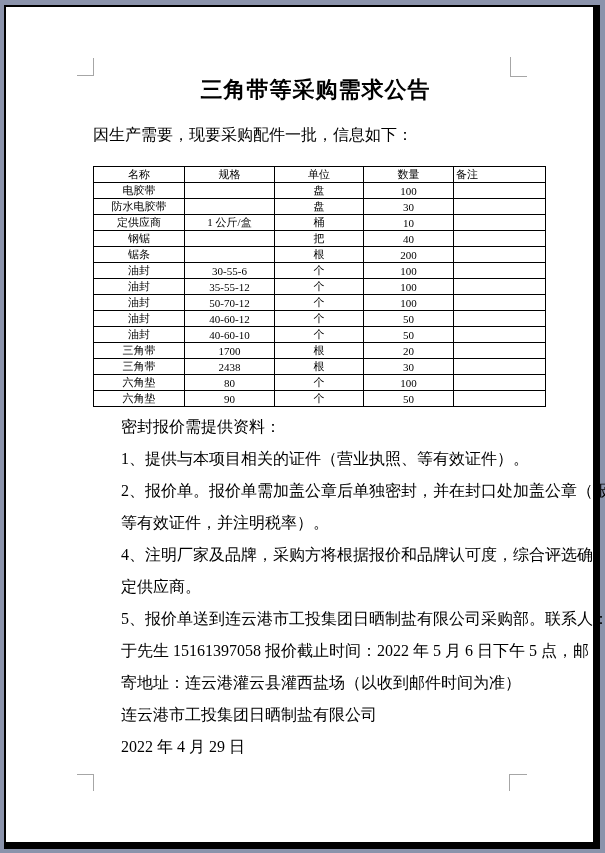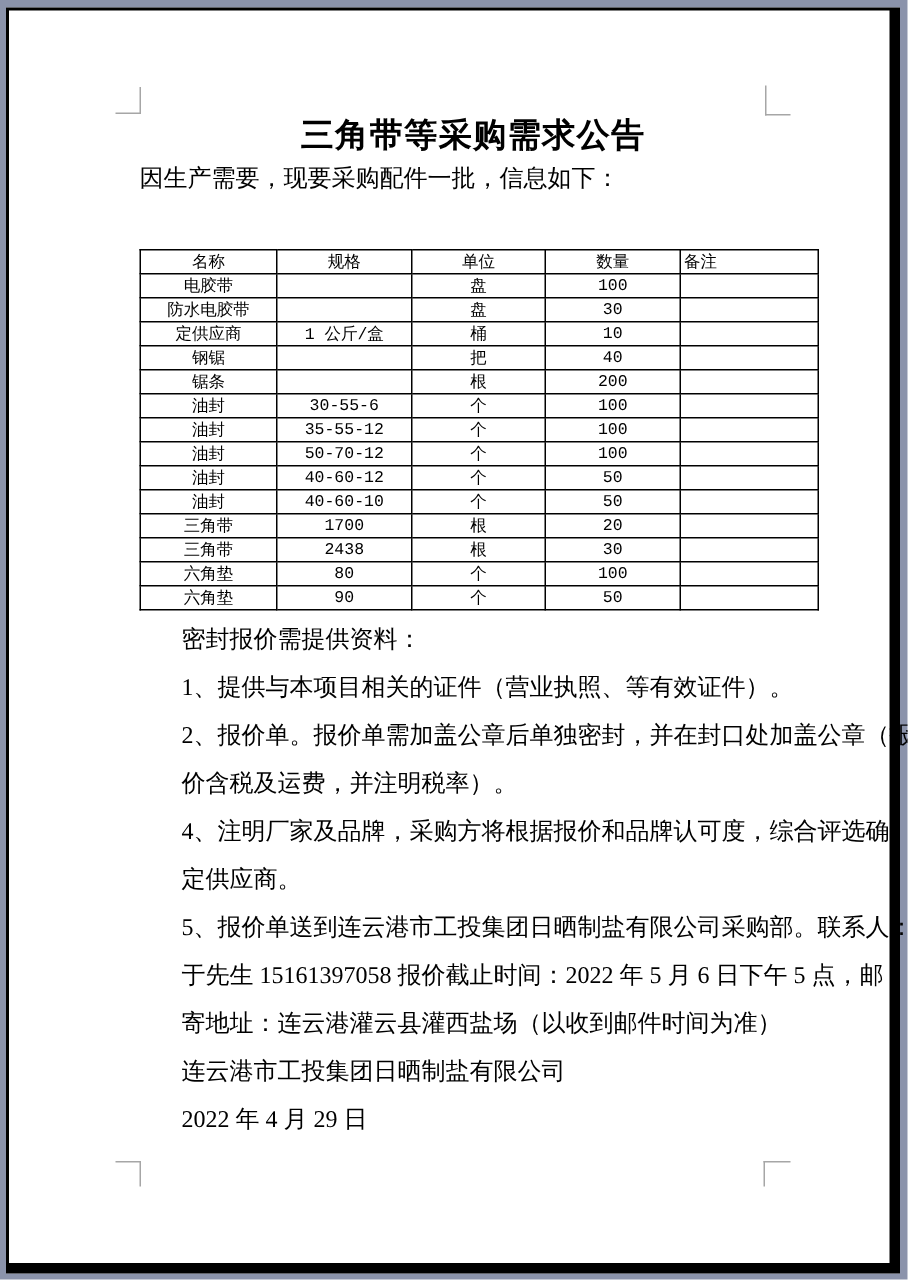--- a/index.html
+++ b/index.html
@@ -35,32 +35,32 @@
     position: absolute;
     left: 16px; top: 68px;
     width: 100%;
     text-align: center;
     font-size: 22px;
     font-weight: bold;
     letter-spacing: 1px;
   }
   .intro {
     position: absolute;
-    left: 87px; top: 102px;
+    left: 87px; top: 118px;
     font-size: 16px;
     white-space: nowrap;
   }
   table.items {
     position: absolute;
     left: 87px; top: 159px;
     border-collapse: collapse;
     table-layout: fixed;
     width: 452px;
     font-size: 11px;
-    font-family: Liberation Mono, monospace;
+    font-family: Liberation Serif, serif;
   }
   table.items th, table.items td {
     border: 1px solid #000;
     height: 15px;
     text-align: center;
     vertical-align: middle;
     font-weight: normal;
     overflow: hidden;
     white-space: nowrap;
     padding: 0 2px;
@@ -212,21 +212,21 @@
             <td></td>
           </tr>
         </tbody>
     </table>
 
     <div class="bodytext">
       <div id="body-lines">
           <div class="line">密封报价需提供资料：</div>
           <div class="line">1、提供与本项目相关的证件（营业执照、等有效证件）。</div>
           <div class="line">2、报价单。报价单需加盖公章后单独密封，并在封口处加盖公章（报</div>
-          <div class="line">价含税及运费，并注明税率）。</div>
+          <div class="line">等有效证件，并注明税率）。</div>
           <div class="line">4、注明厂家及品牌，采购方将根据报价和品牌认可度，综合评选确</div>
           <div class="line">定供应商。</div>
           <div class="line">5、报价单送到连云港市工投集团日晒制盐有限公司采购部。联系人：</div>
           <div class="line">于先生 15161397058 报价截止时间：2022 年 5 月 6 日下午 5 点，邮</div>
           <div class="line">寄地址：连云港灌云县灌西盐场（以收到邮件时间为准）</div>
         </div>
       <div class="line sig-line">连云港市工投集团日晒制盐有限公司</div>
       <div class="line date-line">2022 年 4 月 29 日</div>
     </div>
 

